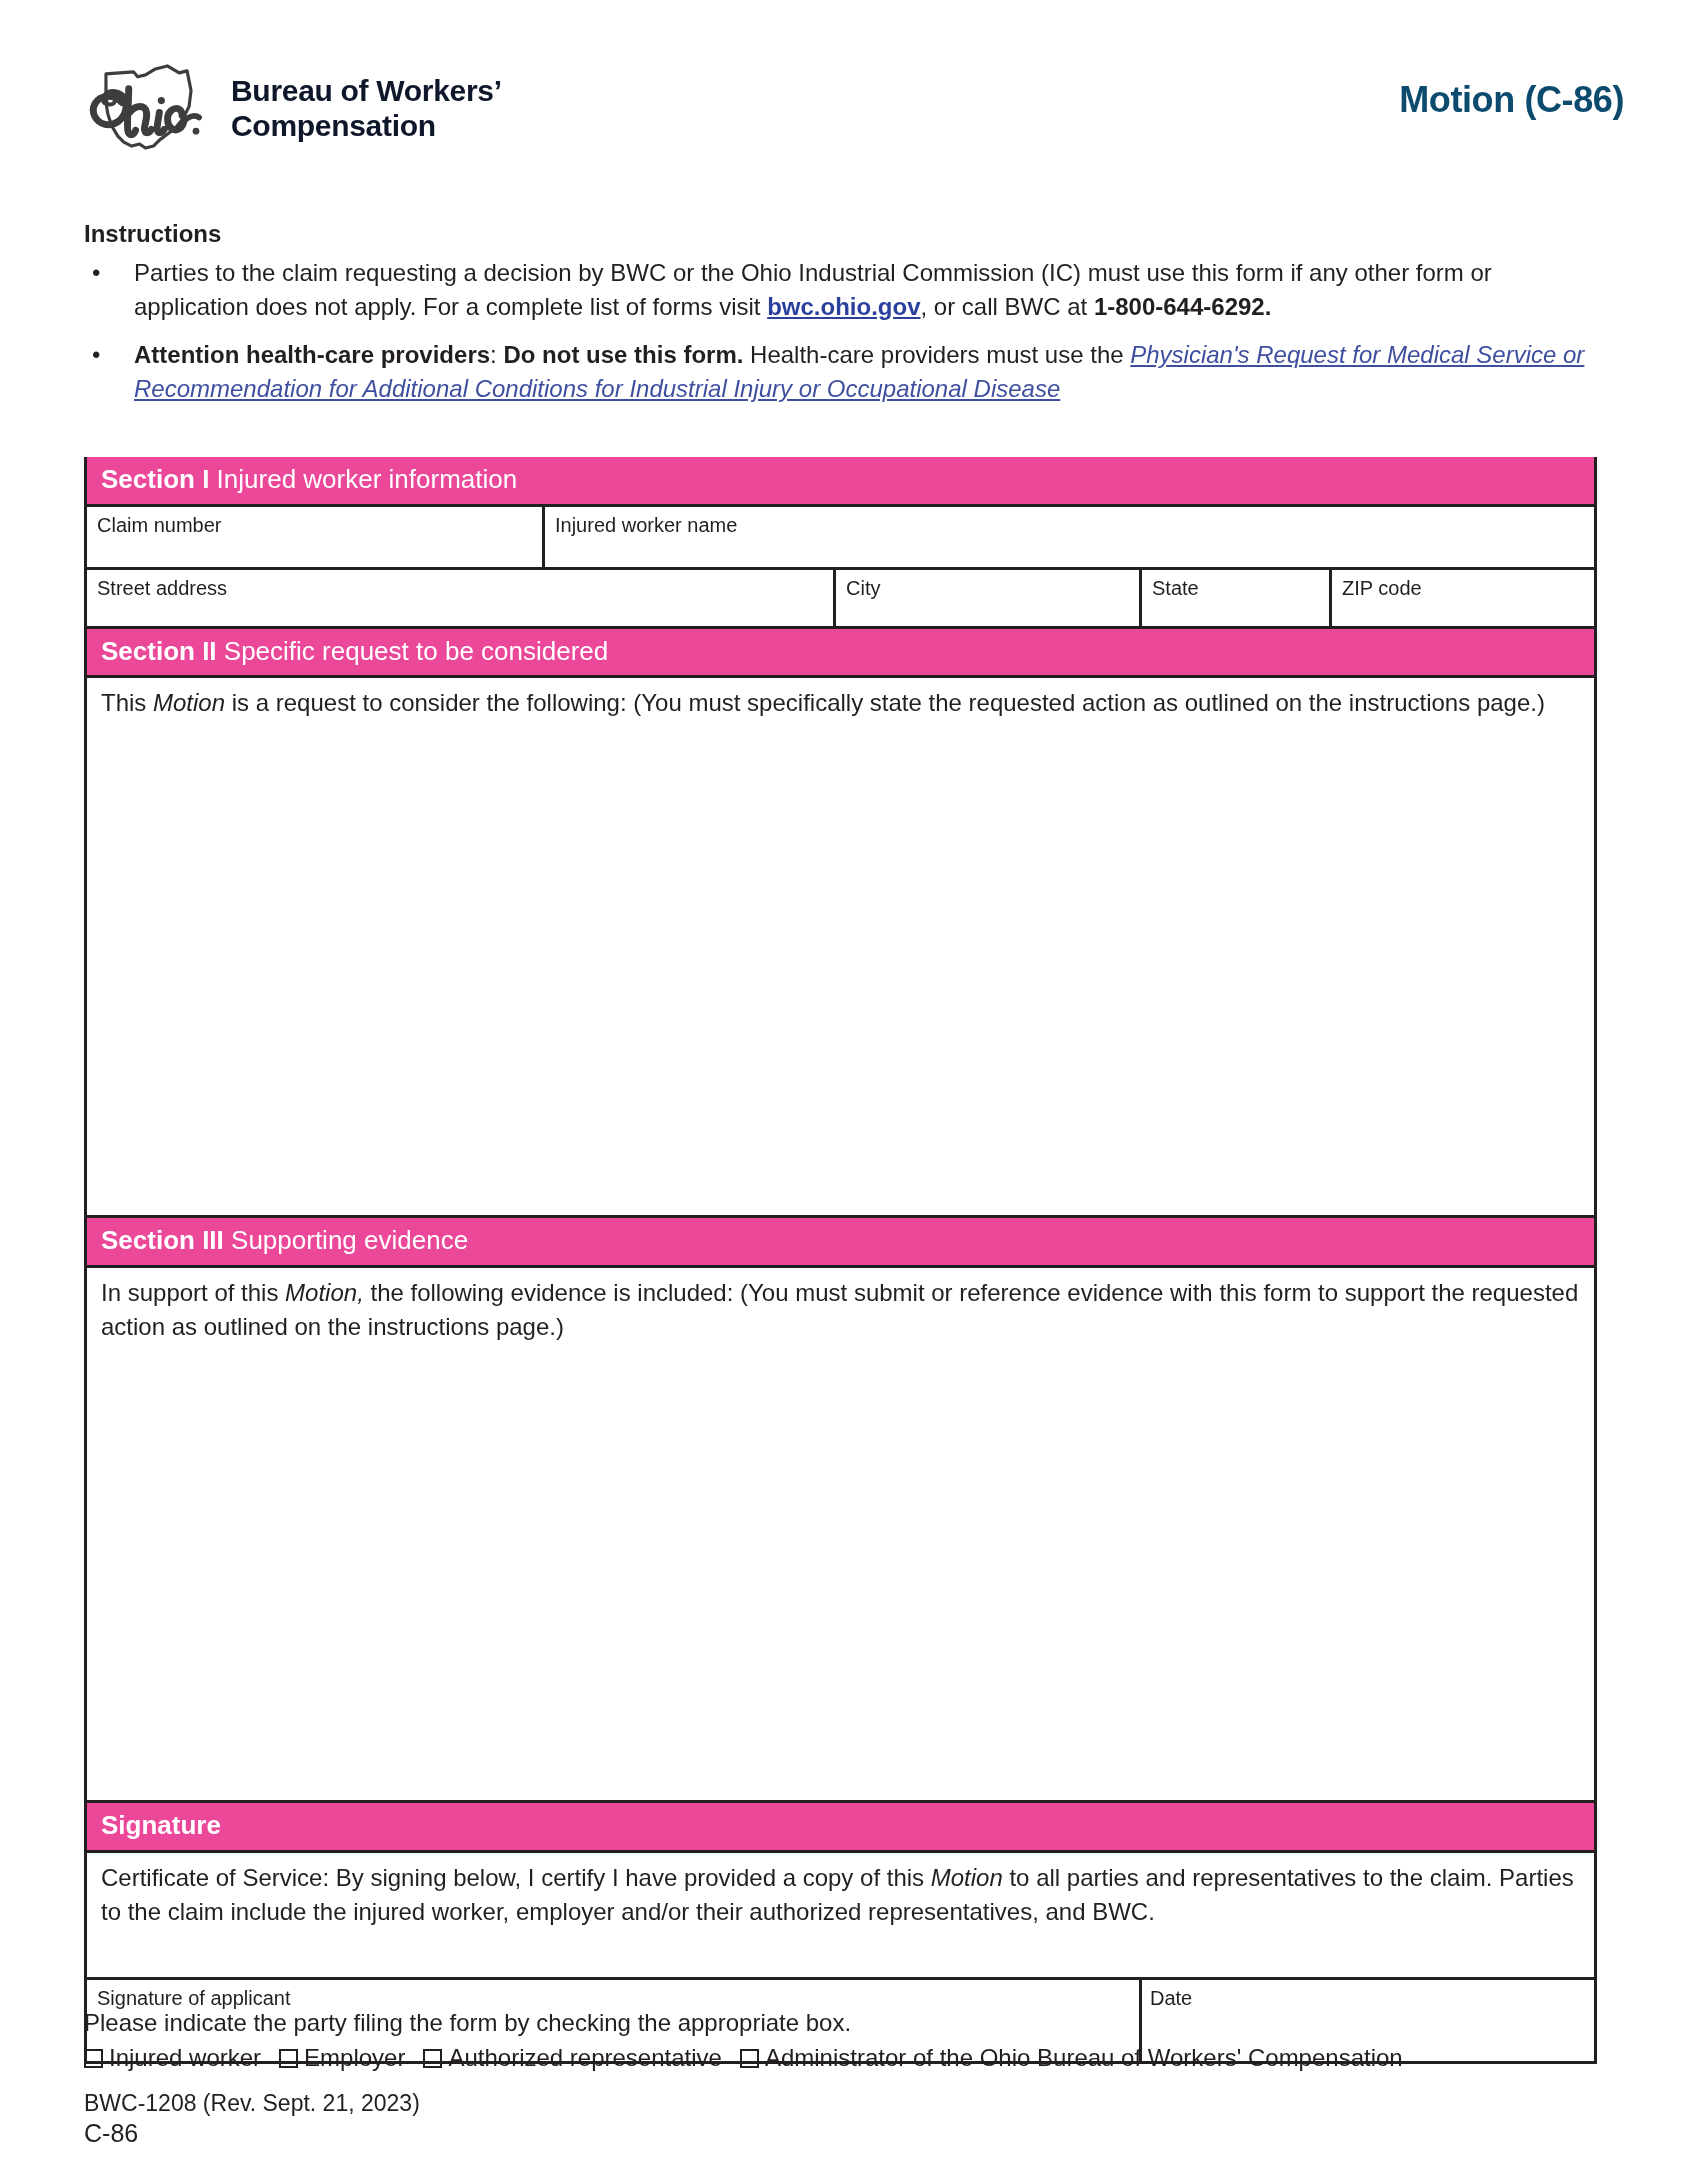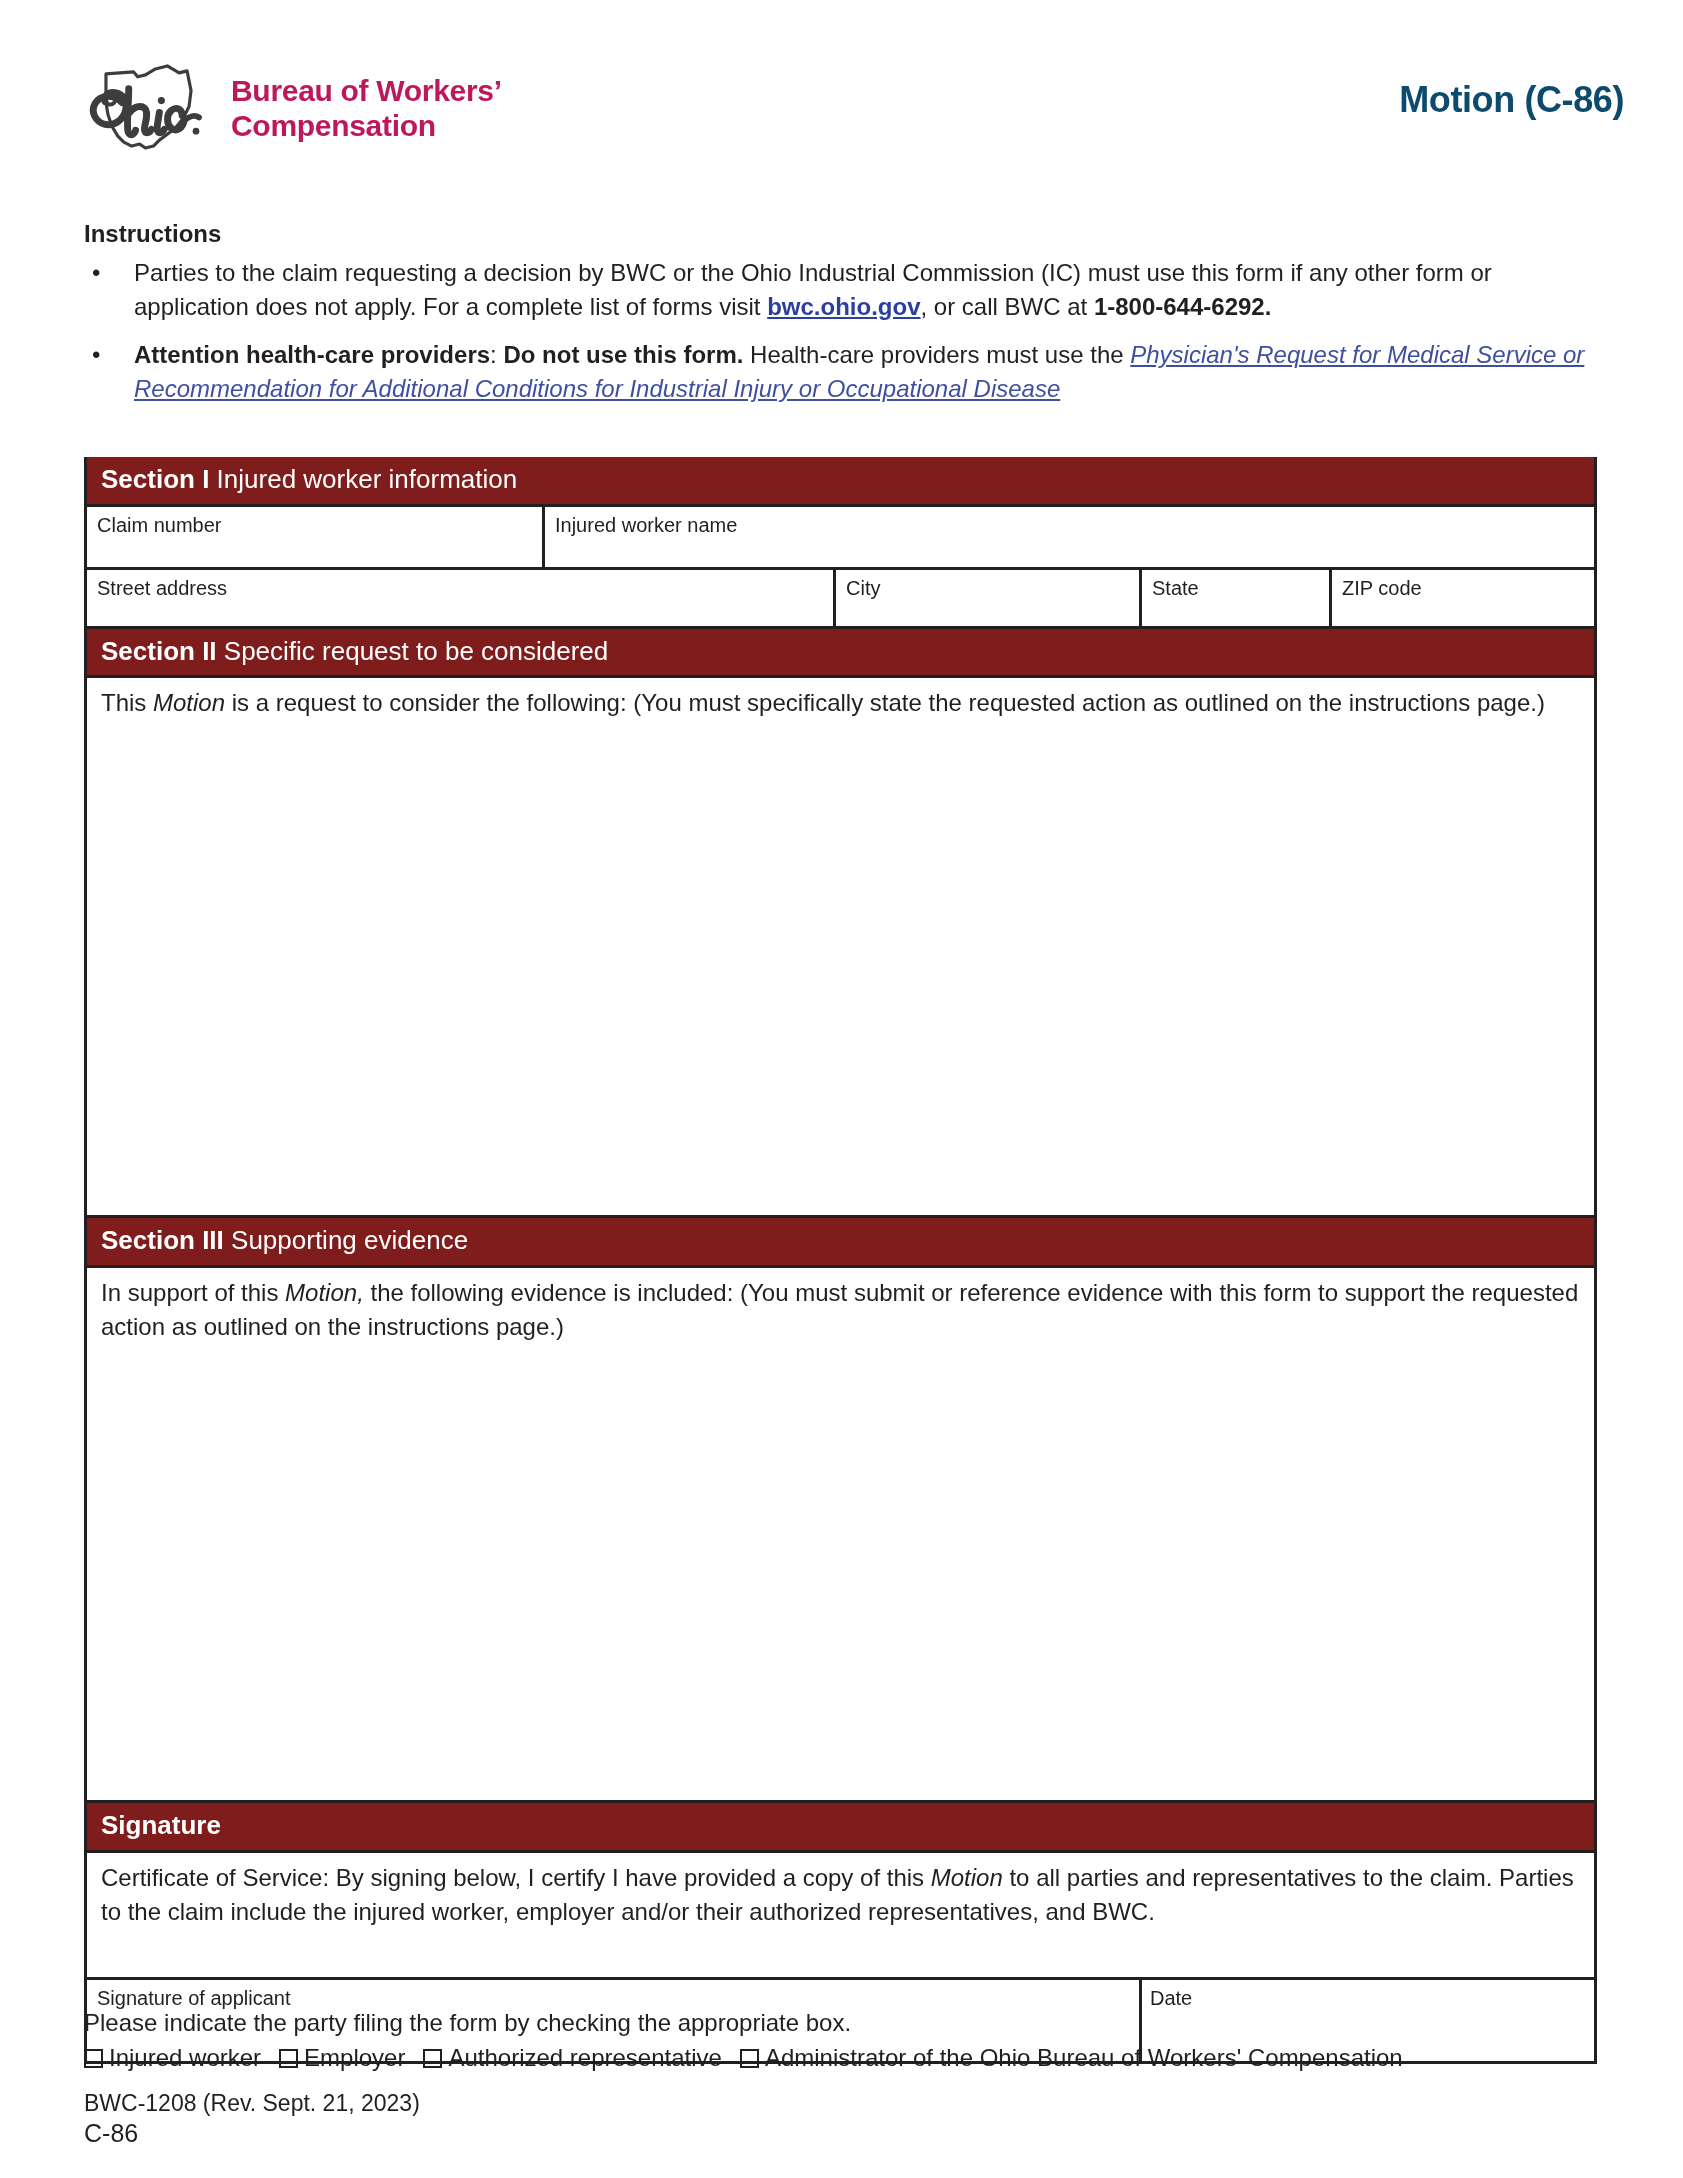--- a/index.html
+++ b/index.html
@@ -15,21 +15,21 @@
   .page { position:relative; width:1683px; height:2178px; }
 
   
   .header {
     position:absolute; left:84px; top:61px; right:59px; height:109px;
   }
   .brand { position:absolute; left:0; top:0; display:flex; align-items:flex-start; }
   .ohio-logo { width:129px; height:91px; flex:0 0 auto; margin-right:18px; }
   .brand-text {
     font-size:30px; font-weight:bold; line-height:1.18;
-    letter-spacing:-0.3px; color:#be185d; padding-top:12px;
+    letter-spacing:-0.3px; color:#0f172a; padding-top:12px;
   }
   .form-title {
     position:absolute; right:0; top:18px;
     font-size:36px; font-weight:bold; letter-spacing:-0.4px; color:#0c4a6e;
   }
 
   
   .instructions { position:absolute; left:84px; top:220px; width:1513px; }
   .instr-heading { font-size:24px; font-weight:bold; margin-bottom:8px; }
   .bullet-row { display:flex; margin-bottom:14px; }
@@ -38,21 +38,21 @@
   .b { font-weight:bold; }
   a.lnk { color:#2b3f9e; text-decoration:underline; font-weight:bold; }
   .ital-lnk { color:#3f4fa0; text-decoration:underline; font-style:italic; }
 
   
   .form {
     position:absolute; left:84px; top:457px; width:1513px;
     border:3px solid #231f20; border-top:none;
   }
   .bar {
-    background:#7f1d1d; color:#ffffff;
+    background:#ec4899; color:#ffffff;
     font-size:26px; padding:7px 0 9px 14px; line-height:1.18;
   }
   .bar .sec { font-weight:bold; }
   .row { display:flex; border-top:3px solid #231f20; }
   .cell { position:relative; border-left:3px solid #231f20; padding:6px 0 0 10px; }
   .cell:first-child { border-left:none; }
   .cell .lbl { font-size:20px; line-height:1.2; color:#231f20; }
 
   .h-name { height:63px; }
   .h-addr { height:59px; }

